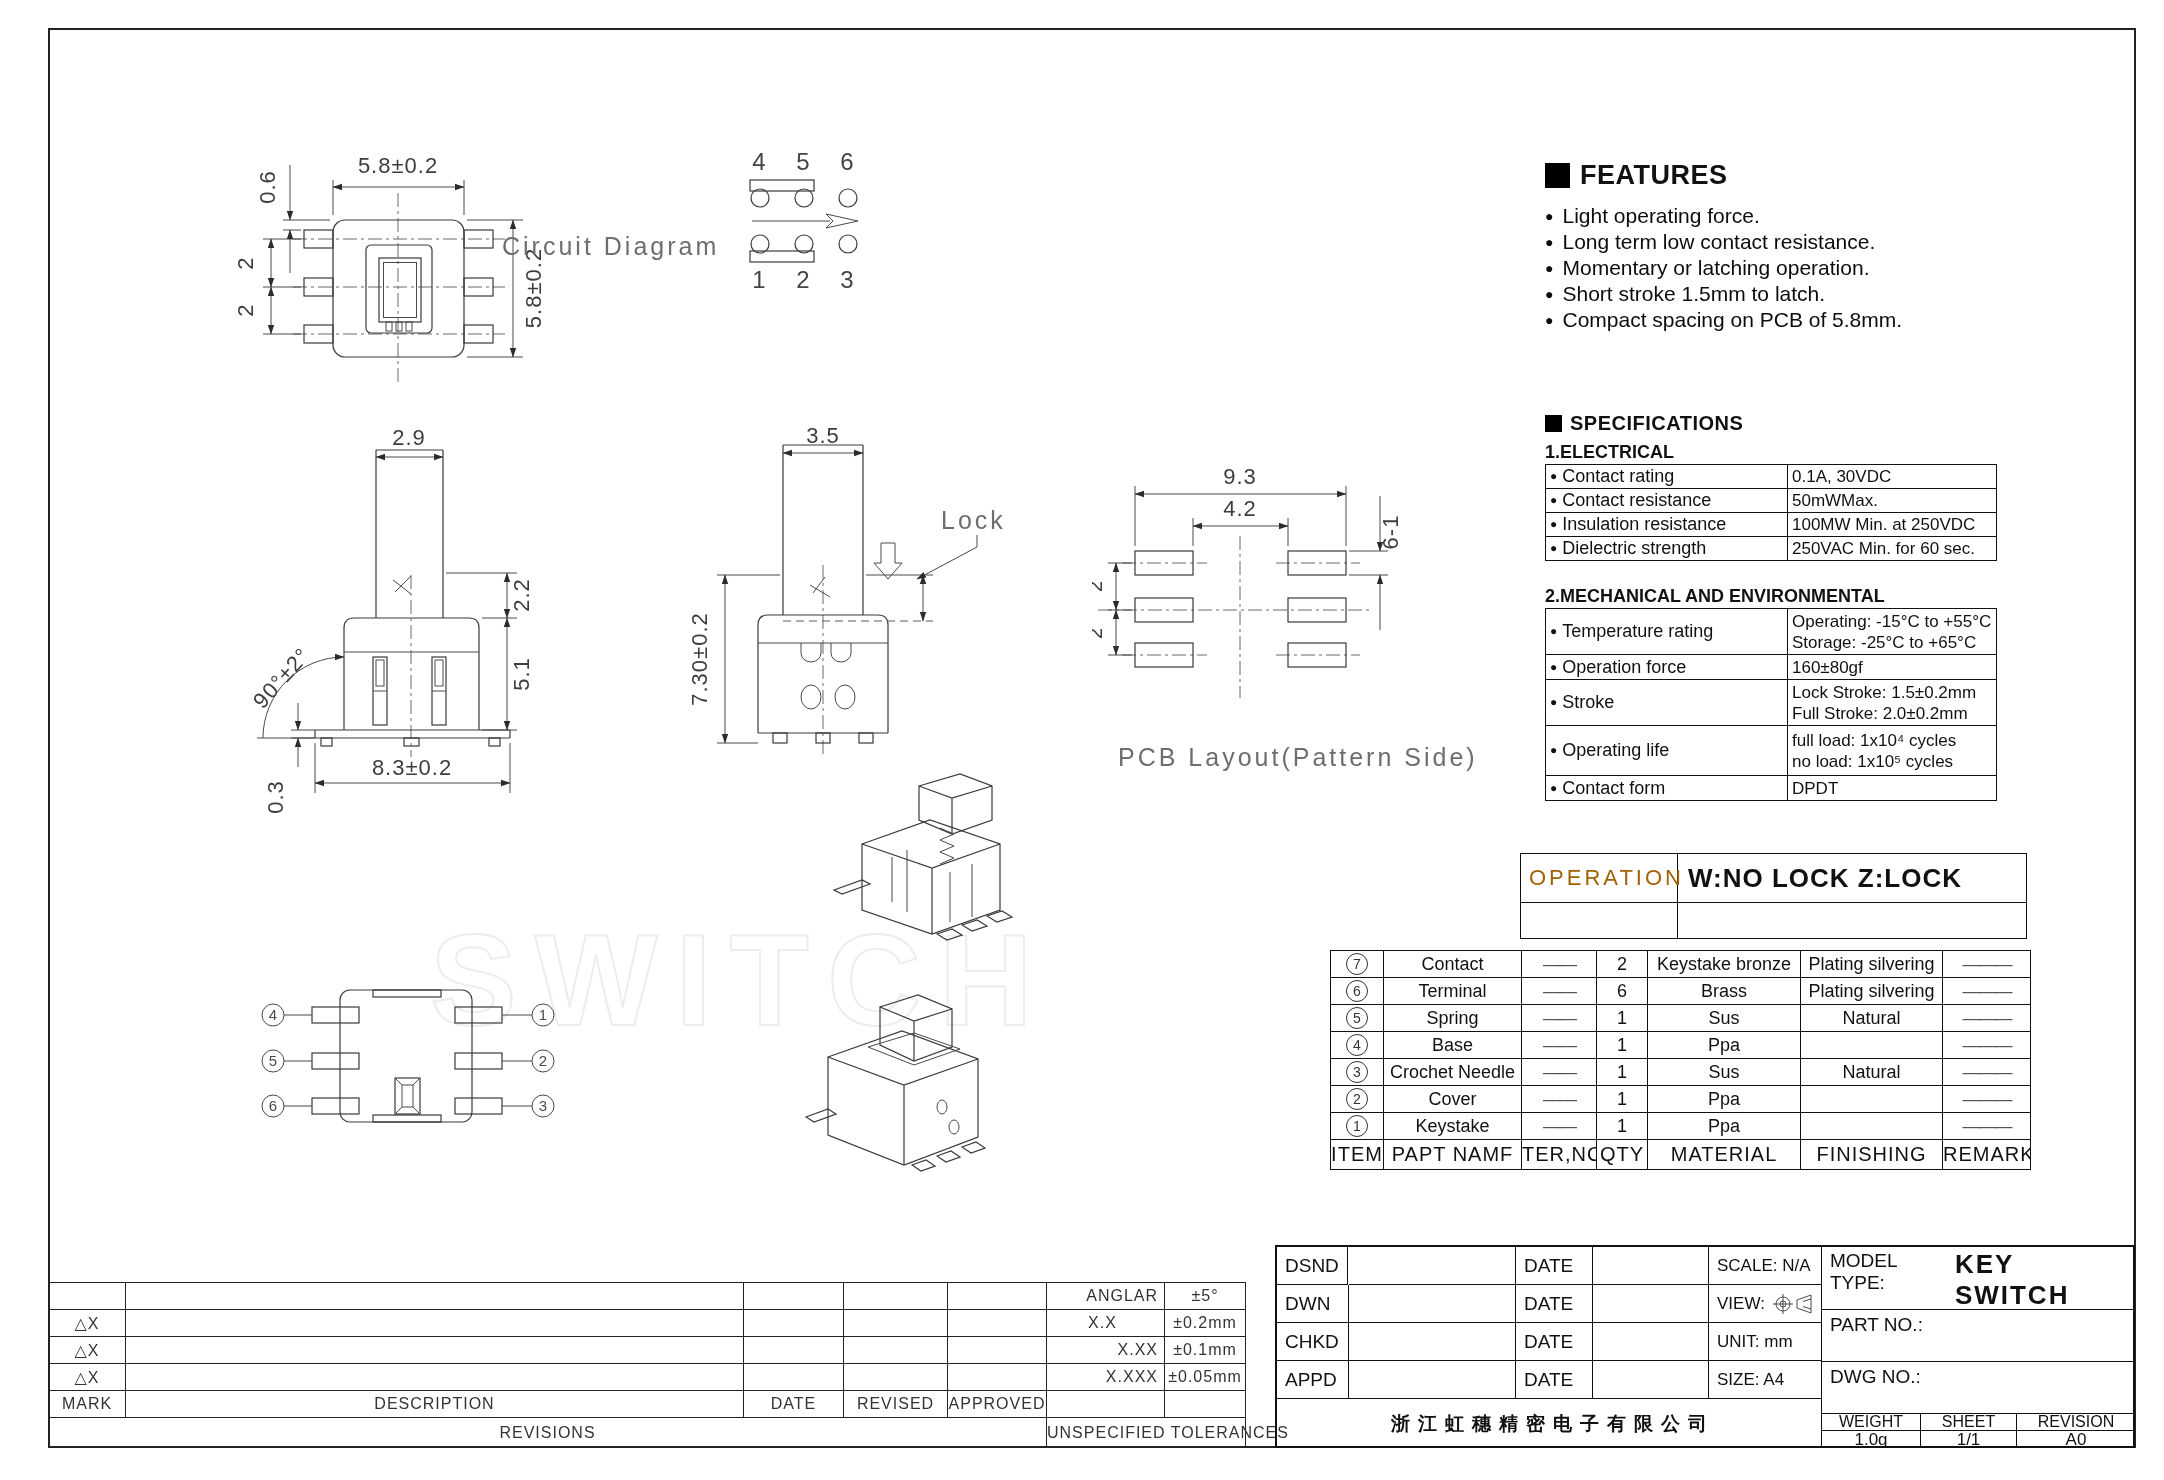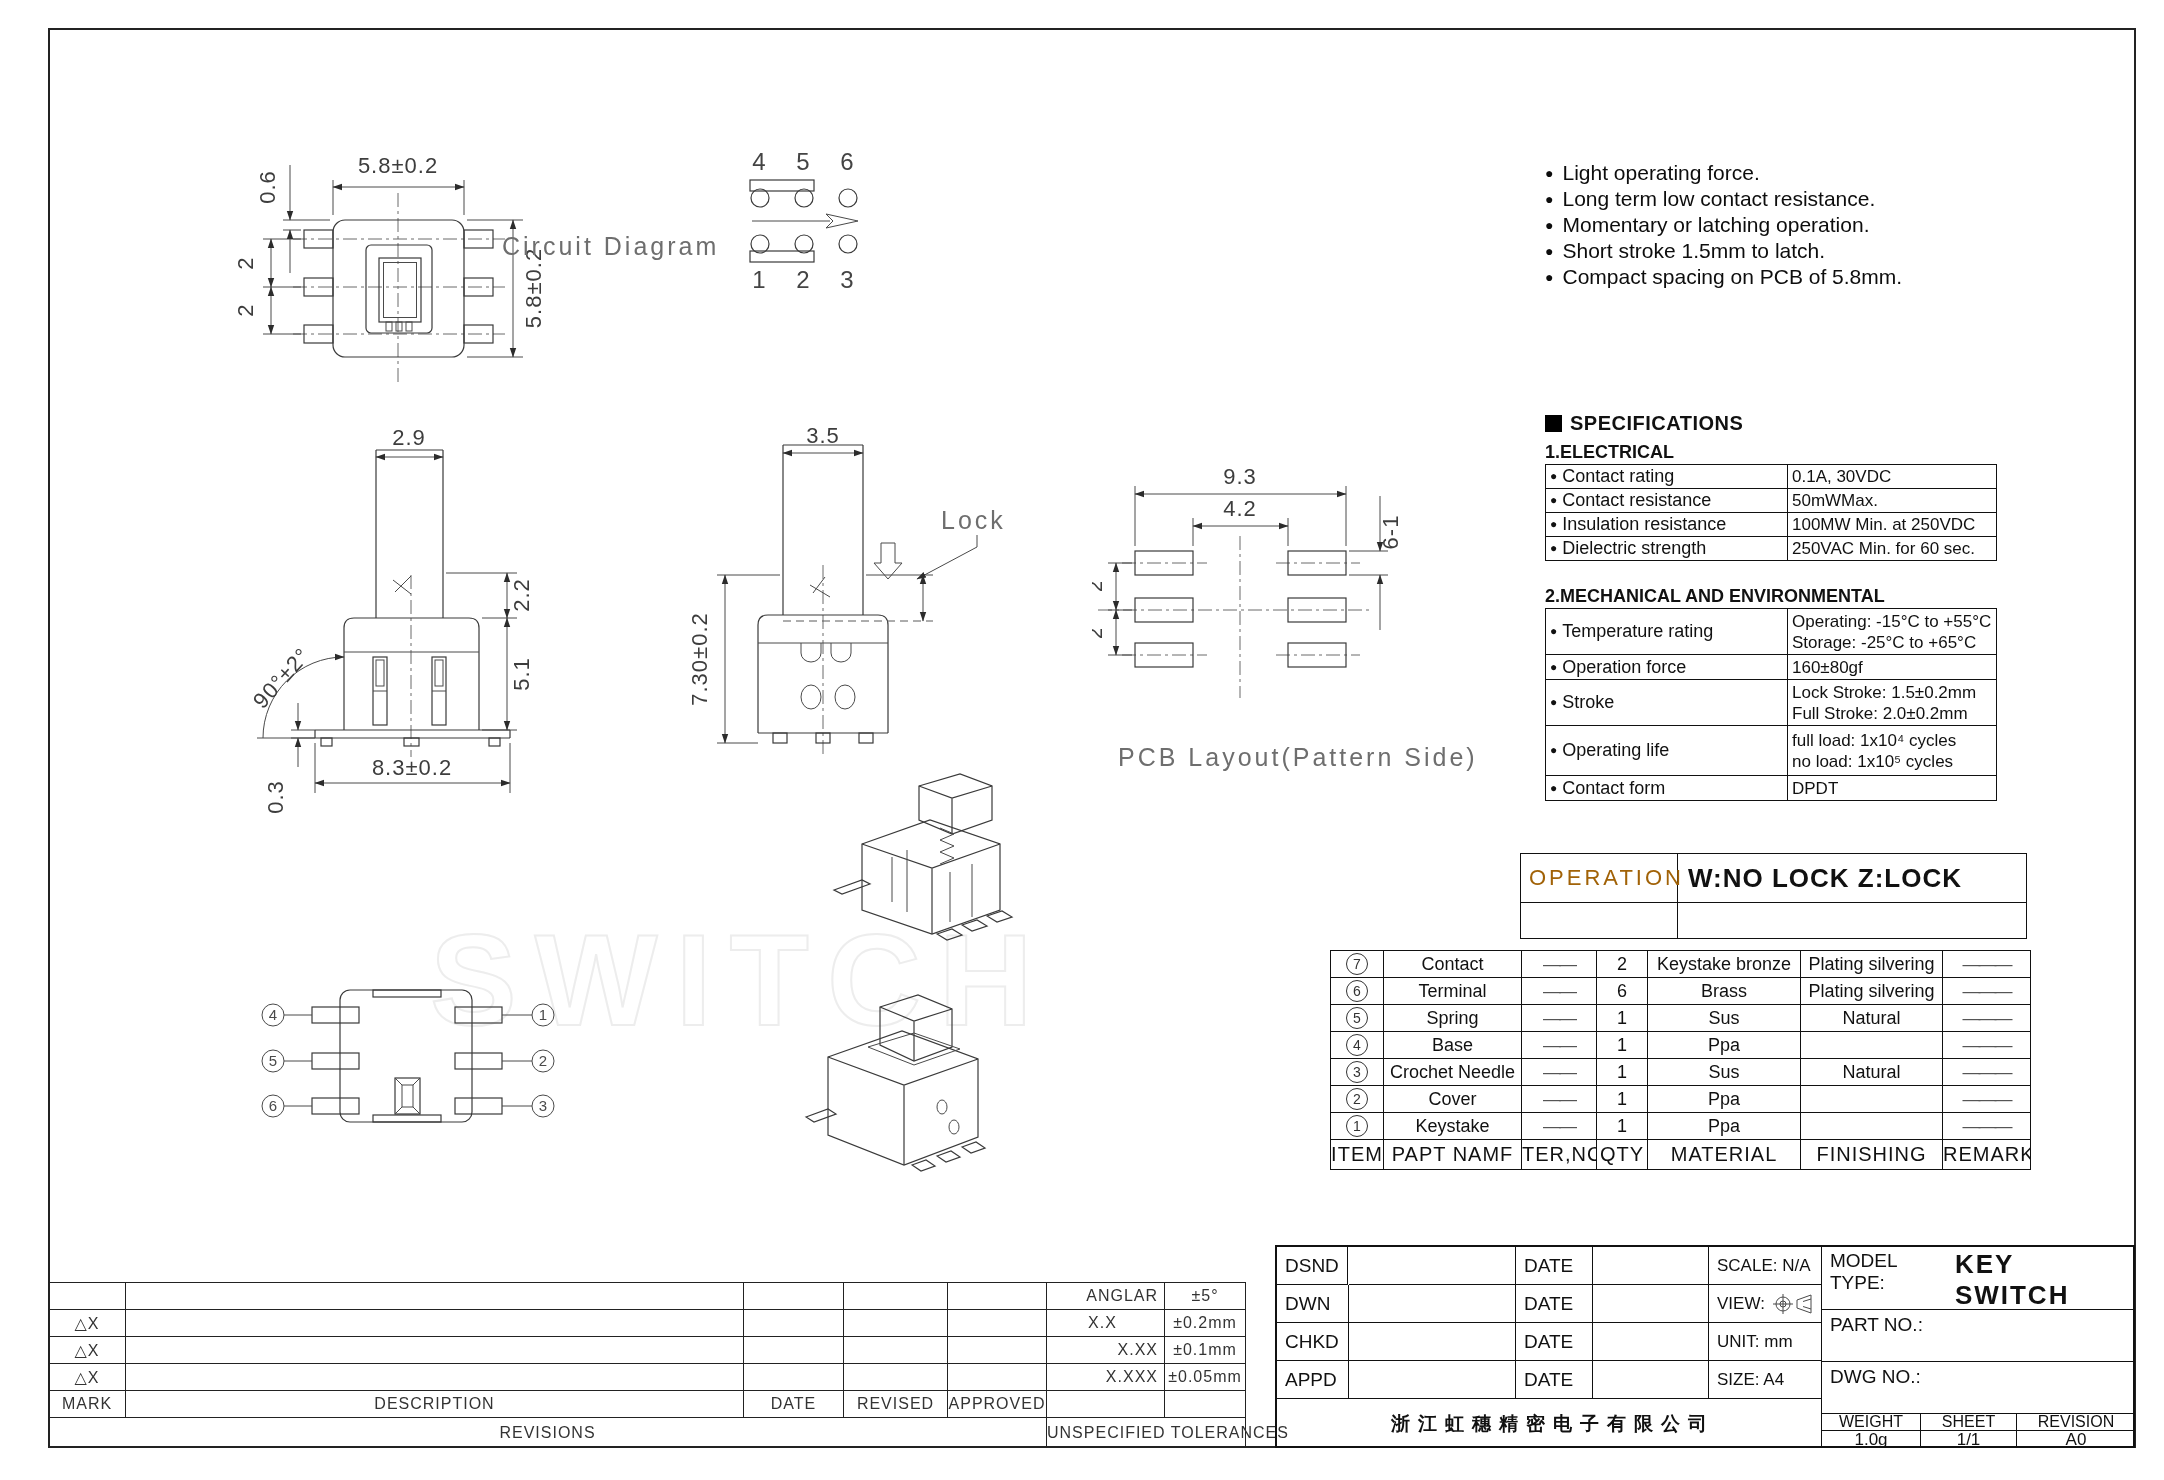--- a/index.html
+++ b/index.html
@@ -302,20 +302,24 @@
     <text class="pinnum" x="41" y="58" text-anchor="middle">4</text>
     <text class="pinnum" x="41" y="104" text-anchor="middle">5</text>
     <text class="pinnum" x="41" y="149" text-anchor="middle">6</text>
     <text class="pinnum" x="311" y="58" text-anchor="middle">1</text>
     <text class="pinnum" x="311" y="104" text-anchor="middle">2</text>
     <text class="pinnum" x="311" y="149" text-anchor="middle">3</text>
   </g>
 </svg>
 
 <div class="abs features">
+  <div class="feat-head">
+    <span class="sq"></span>
+    <span class="feat-title">FEATURES</span>
+  </div>
   <div class="feat-item">
       <span class="bdot">●</span>
       <span>Light operating force.</span>
     </div>
   <div class="feat-item">
       <span class="bdot">●</span>
       <span>Long term low contact resistance.</span>
     </div>
   <div class="feat-item">
       <span class="bdot">●</span>

